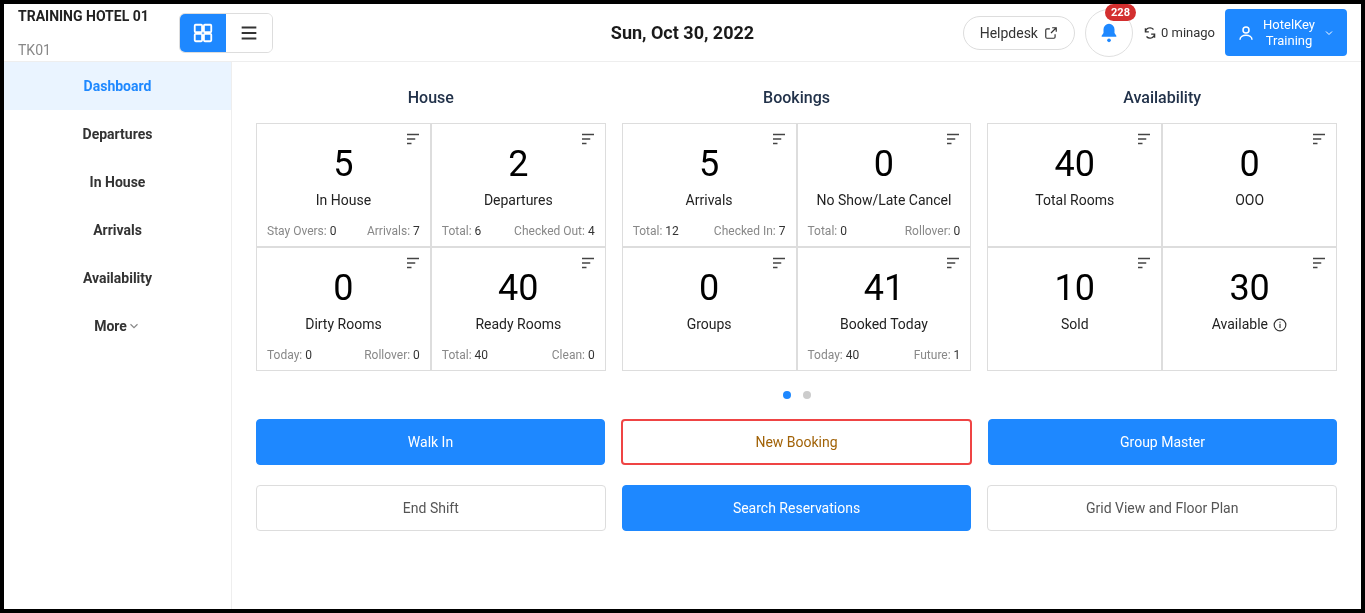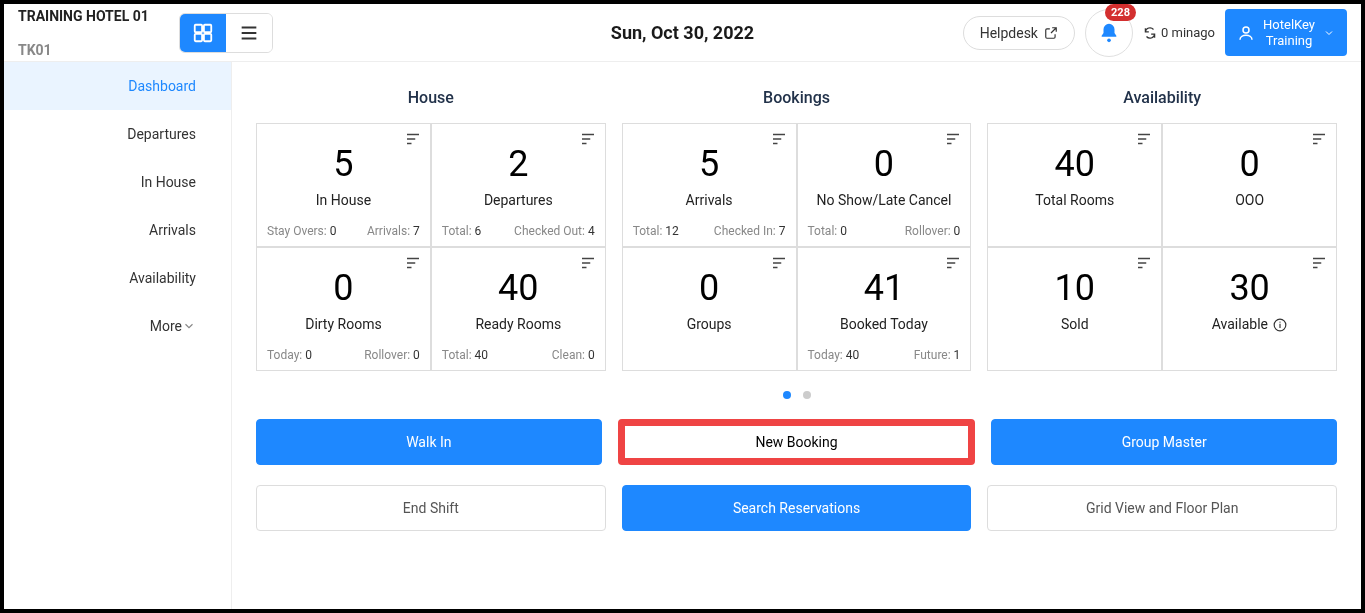--- a/index.html
+++ b/index.html
@@ -1,42 +1,42 @@
 <!DOCTYPE html>
 <html><head>
   <meta charset="utf-8">
   <style>
     * { margin: 0; padding: 0; box-sizing: border-box; font-family: -apple-system, BlinkMacSystemFont, "Segoe UI", Roboto, sans-serif; }
     body { background: #fff; border: 4px solid #000; width: 1365px; height: 613px; overflow: hidden; }
     
     .header { display: flex; align-items: center; padding: 6px 14px; border-bottom: 1px solid #eee; height: 58px; position: relative; }
     .hotel-info { display: flex; flex-direction: column; }
     .hotel-name { font-size: 14px; font-weight: 700; color: #222; }
-    .hotel-code { font-size: 14px; font-weight: 700; color: #888; margin-top: 18px; }
+    .hotel-code { font-size: 14px; font-weight: 400; color: #888; margin-top: 18px; }
     
     .view-toggle { display: flex; margin-left: 30px; border: 1px solid #ddd; border-radius: 6px; overflow: hidden; }
     .toggle-btn { width: 46px; height: 38px; display: flex; align-items: center; justify-content: center; background: #fff; cursor: pointer; }
     .toggle-btn.active { background: #1e88ff; }
     .toggle-btn svg { width: 22px; height: 22px; }
     
     .date-header { position: absolute; left: 50%; transform: translateX(-50%); font-size: 18px; font-weight: 700; color: #1a1a1a; }
     
     .header-right { margin-left: auto; display: flex; align-items: center; gap: 10px; }
     .helpdesk-btn { display: flex; align-items: center; gap: 6px; padding: 8px 16px; border: 1px solid #ddd; border-radius: 20px; font-size: 14px; color: #333; cursor: pointer; }
     .bell-wrap { position: relative; width: 48px; height: 48px; border: 1px solid #e0e0e0; border-radius: 50%; display: flex; align-items: center; justify-content: center; cursor: pointer; }
     .bell-badge { position: absolute; top: -6px; right: -4px; background: #d32f2f; color: #fff; font-size: 11px; padding: 2px 6px; border-radius: 10px; font-weight: bold; }
     .sync-info { display: flex; align-items: flex-start; font-size: 13px; color: #333; }
     .sync-top { display: flex; align-items: center; gap: 4px; }
     .user-btn { display: flex; align-items: center; gap: 8px; background: #1e88ff; color: #fff; padding: 8px 12px; border-radius: 4px; font-size: 13px; cursor: pointer; }
     .user-btn .name { display: flex; flex-direction: column; text-align: center; line-height: 1.2; }
     
     .layout { display: flex; height: calc(100% - 58px); }
     
     .sidebar { width: 228px; border-right: 1px solid #eee; }
-    .sidebar-item { padding: 16px 35px; font-size: 14px; color: #333; cursor: pointer; display: flex; align-items: center; justify-content: flex-end; }
+    .sidebar-item { padding: 16px 35px; font-size: 14px; color: #333; cursor: pointer; display: flex; align-items: center; justify-content: center; font-weight: bold; }
     .sidebar-item.active { background: #eaf4ff; color: #1e88ff; }
     
     .main { flex: 1; padding: 18px 24px; overflow-y: auto; }
     .section-headers { display: flex; gap: 16px; margin-bottom: 16px; margin-top: 8px; }
     .section-header { flex: 1; text-align: center; font-size: 16px; color: #22324a; font-weight: 500; }
     
     .cards-row { display: flex; gap: 16px; }
     .card-group { flex: 1; display: flex; flex-direction: column; }
     .card-row { display: flex; }
     .card { flex: 1; border: 1px solid #ddd; position: relative; padding: 22px 10px 8px 10px; min-height: 124px; display: flex; flex-direction: column; align-items: center; }
@@ -47,21 +47,21 @@
     .card-footer { display: flex; justify-content: space-between; width: 100%; margin-top: auto; padding-top: 8px; font-size: 12px; color: #888; }
     .card-footer b { color: #333; font-weight: 400; }
     
     .pagination-dots { display: flex; justify-content: center; gap: 12px; margin-top: 20px; }
     .dot { width: 8px; height: 8px; border-radius: 50%; background: #ccc; }
     .dot.active { background: #1e88ff; }
     
     .actions { display: flex; gap: 16px; margin-top: 20px; }
     .actions .action-btn { flex: 1; height: 46px; border-radius: 4px; display: flex; align-items: center; justify-content: center; font-size: 14px; cursor: pointer; border: 1px solid #ddd; color: #555; }
     .actions .action-btn.primary { background: #1e88ff; color: #fff; border-color: #1e88ff; }
-    .actions .action-btn.highlighted { border: 7px solid #ef4444; color: #000000; }
+    .actions .action-btn.highlighted { border: 2px solid #ef4444; color: #a16207; }
     
     svg { display: block; }
   </style>
 </head>
 <body>
 
 <div class="header">
   <div class="hotel-info">
     <span class="hotel-name">TRAINING HOTEL 01</span>
     <span class="hotel-code">TK01</span>

